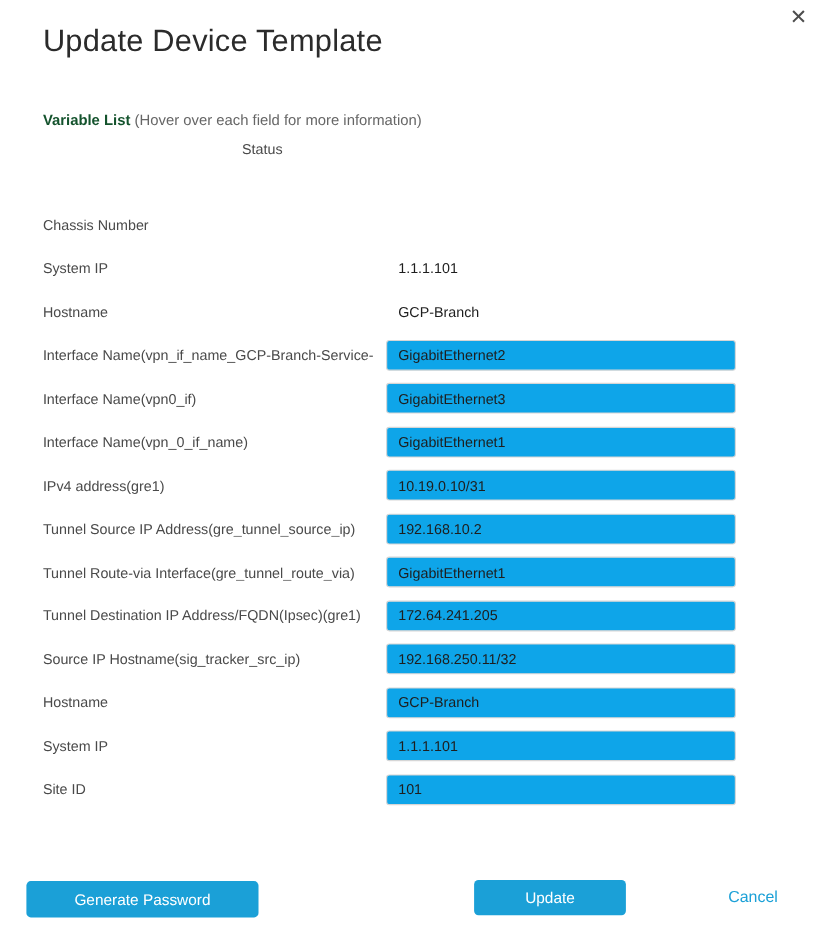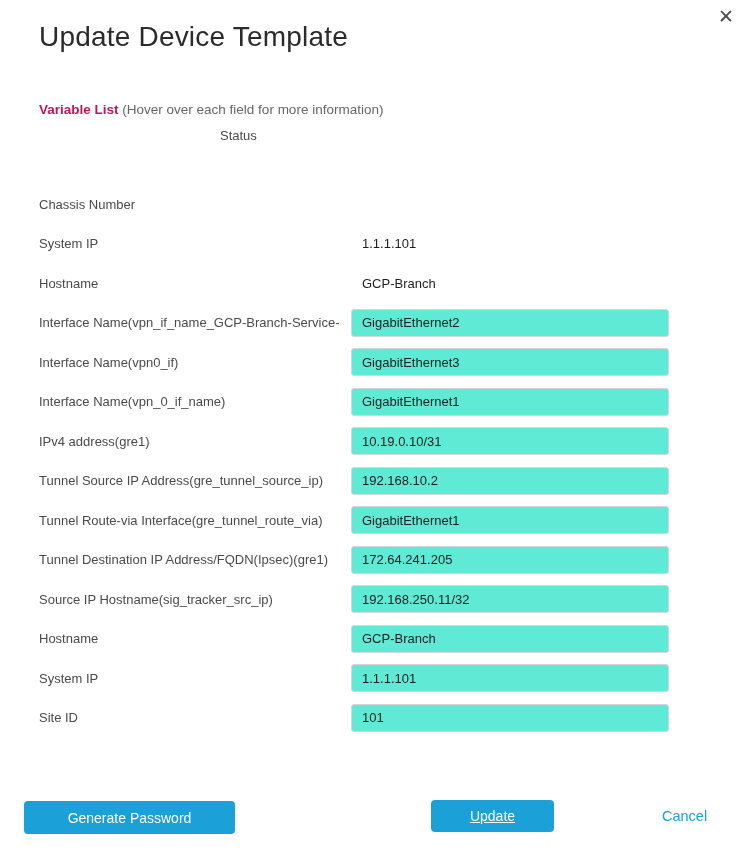--- a/index.html
+++ b/index.html
@@ -33,21 +33,21 @@
     letter-spacing: 0.2px;
     color: #2b2b2b;
   }
 
   .section-heading {
     position: absolute;
     left: 39px; top: 102px;
     font-size: 13.5px;
     color: #666666;
   }
-  .section-heading .bold { font-weight: bold; color: #be185d; }
+  .section-heading .bold { font-weight: bold; color: #14532d; }
 
   .rows {
     position: absolute;
     left: 39px; top: 128px;
     width: 674px;
   }
   .row {
     display: flex;
     align-items: center;
     height: 39.5px;
@@ -65,21 +65,21 @@
     font-size: 13px;
     color: #1e1e1e;
     padding-left: 11px;
     white-space: nowrap;
   }
   .row input.field {
     width: 318px;
     height: 28px;
     border: 1px solid #d6d6d6;
     border-radius: 3px;
-    background: #5eead4;
+    background: #0ea5e9;
     font-family: "Liberation Sans", "DejaVu Sans", sans-serif;
     font-size: 13px;
     color: #1e1e1e;
     padding: 0 10px;
     outline: none;
   }
 
   .footer {
     position: absolute;
     left: 0; top: 800px;
@@ -94,21 +94,21 @@
     font-size: 14px;
     cursor: pointer;
     display: flex; align-items: center; justify-content: center;
   }
   .btn-generate {
     left: 24px; top: 1px;
     width: 211px; height: 33px;
   }
   .btn-update {
     left: 431px; top: 0;
-    width: 123px; height: 32px; text-decoration: underline;
+    width: 138px; height: 32px;
   }
   .link-cancel {
     position: absolute;
     left: 614px; top: 8px;
     font-size: 14.5px;
     background: none; border: none;
     font-family: "Liberation Sans", "DejaVu Sans", sans-serif;
     cursor: pointer;
   }
 </style>

